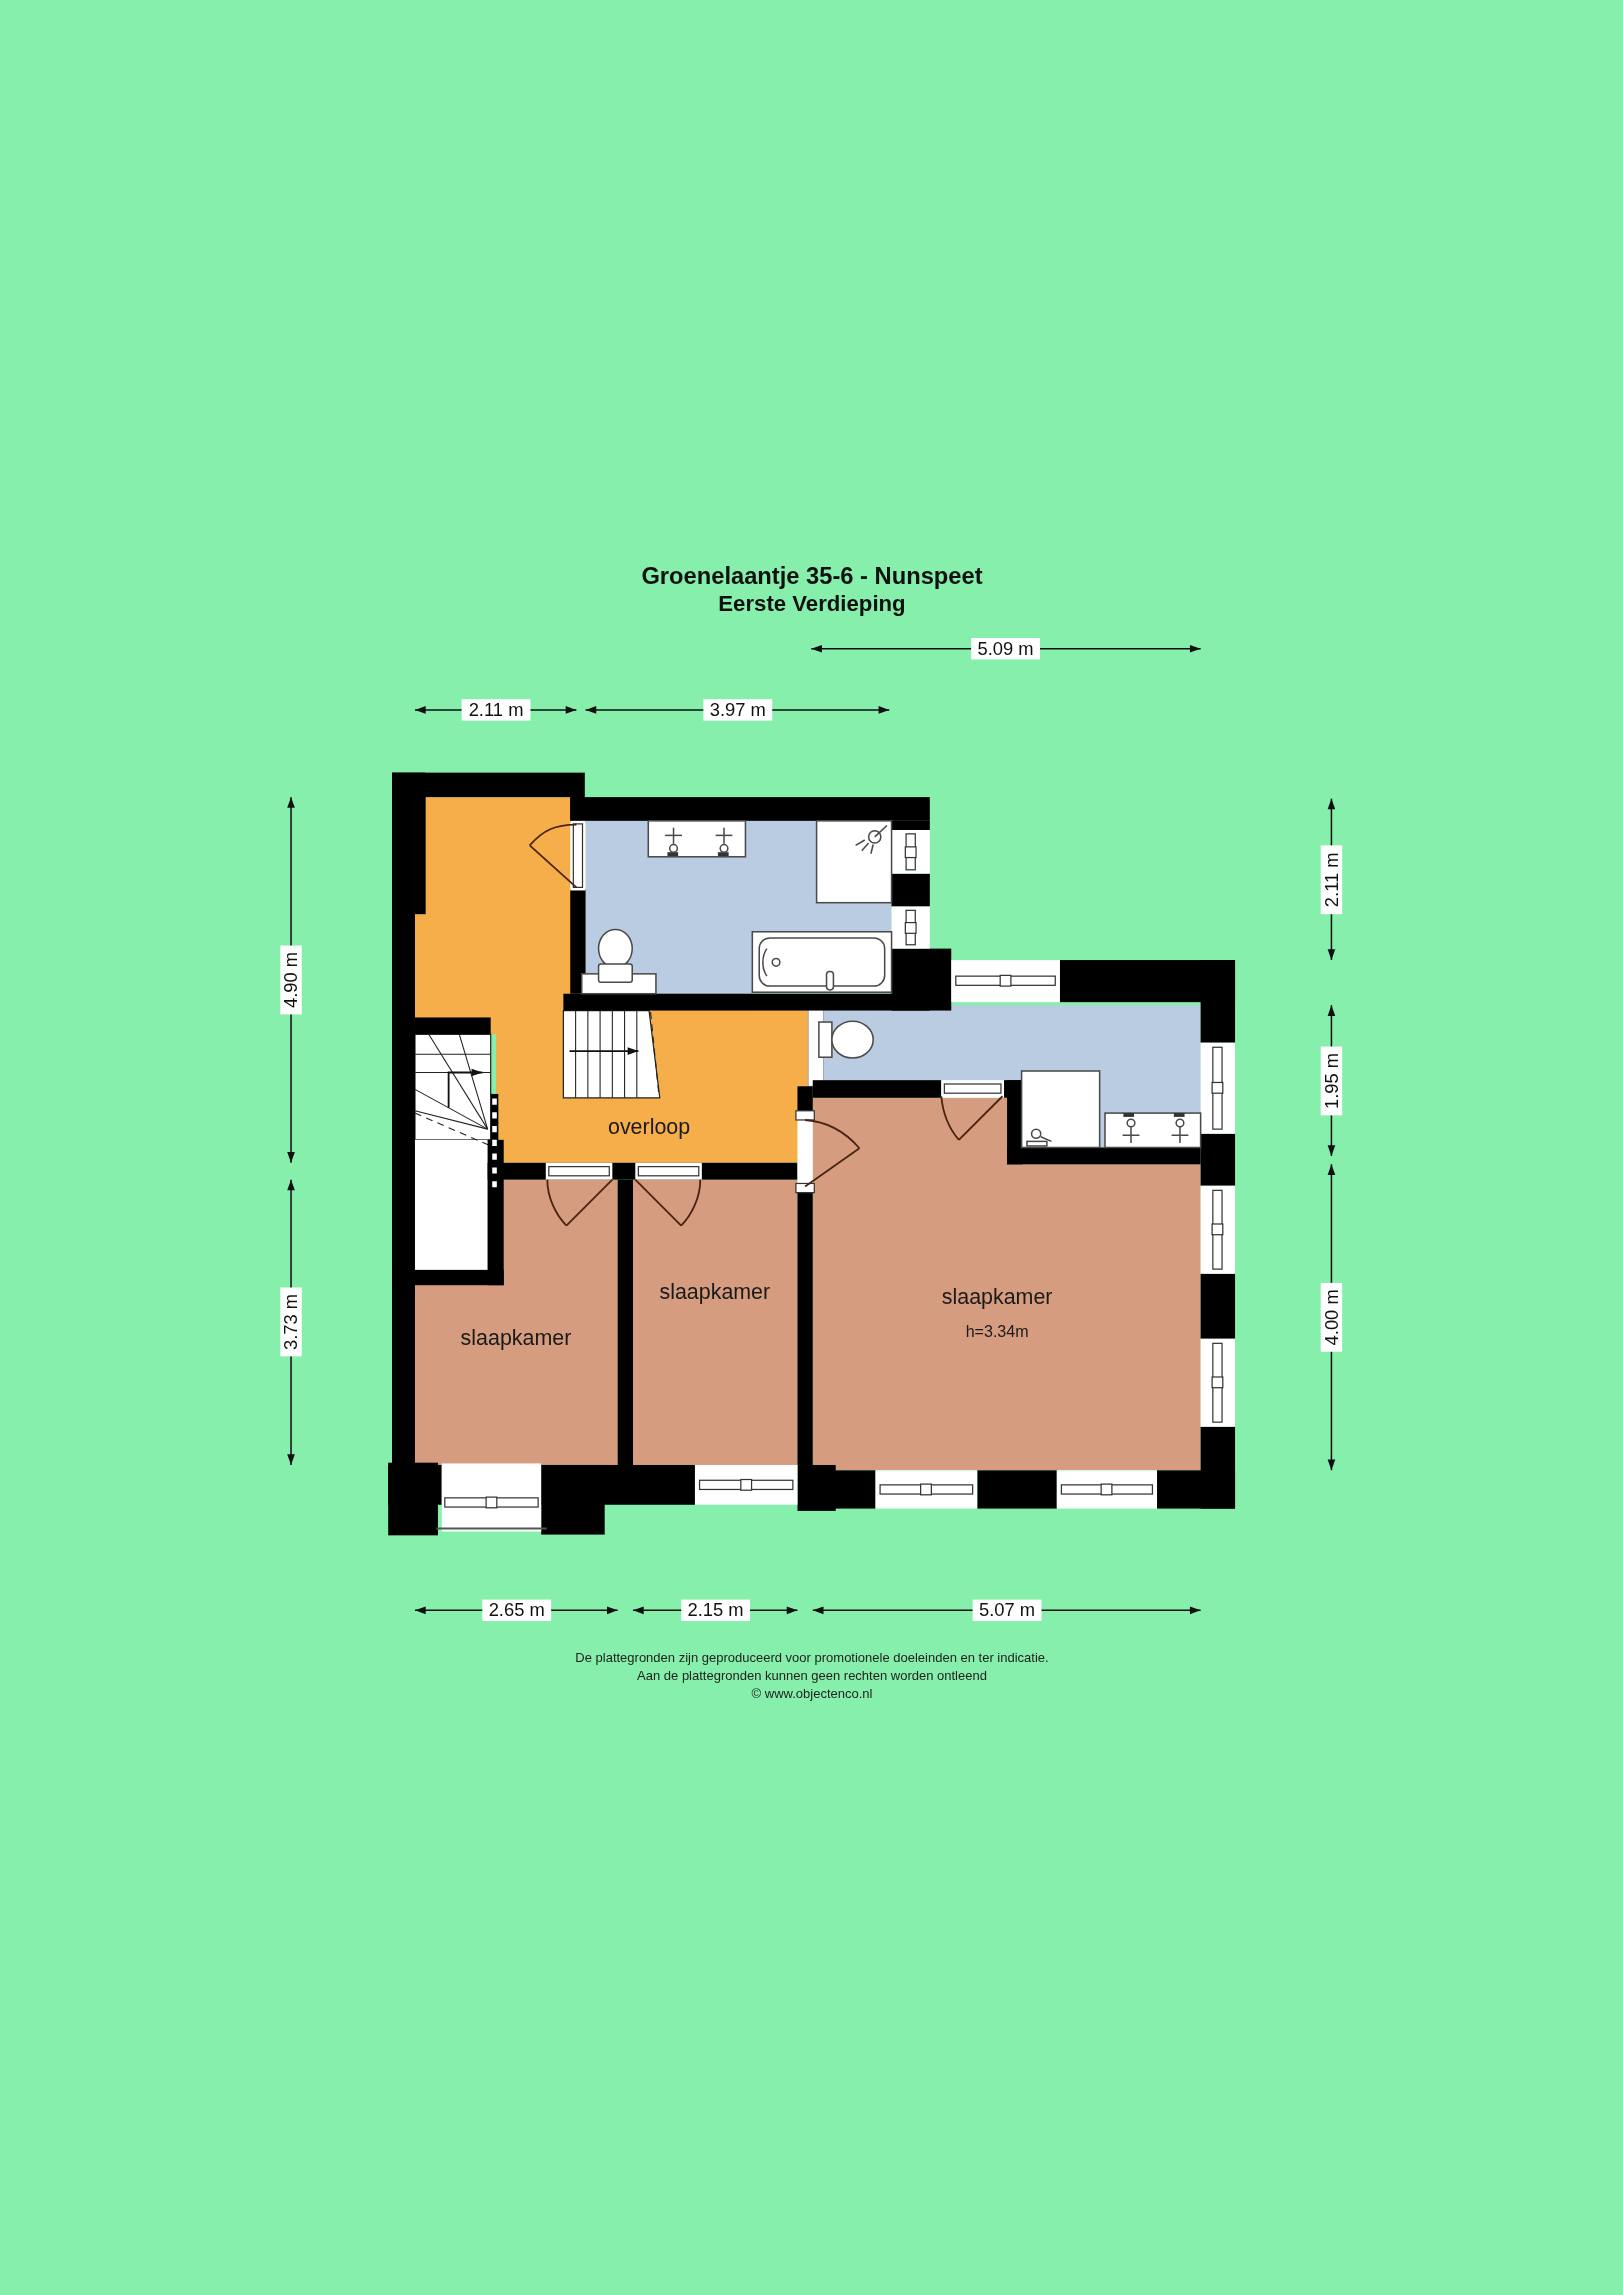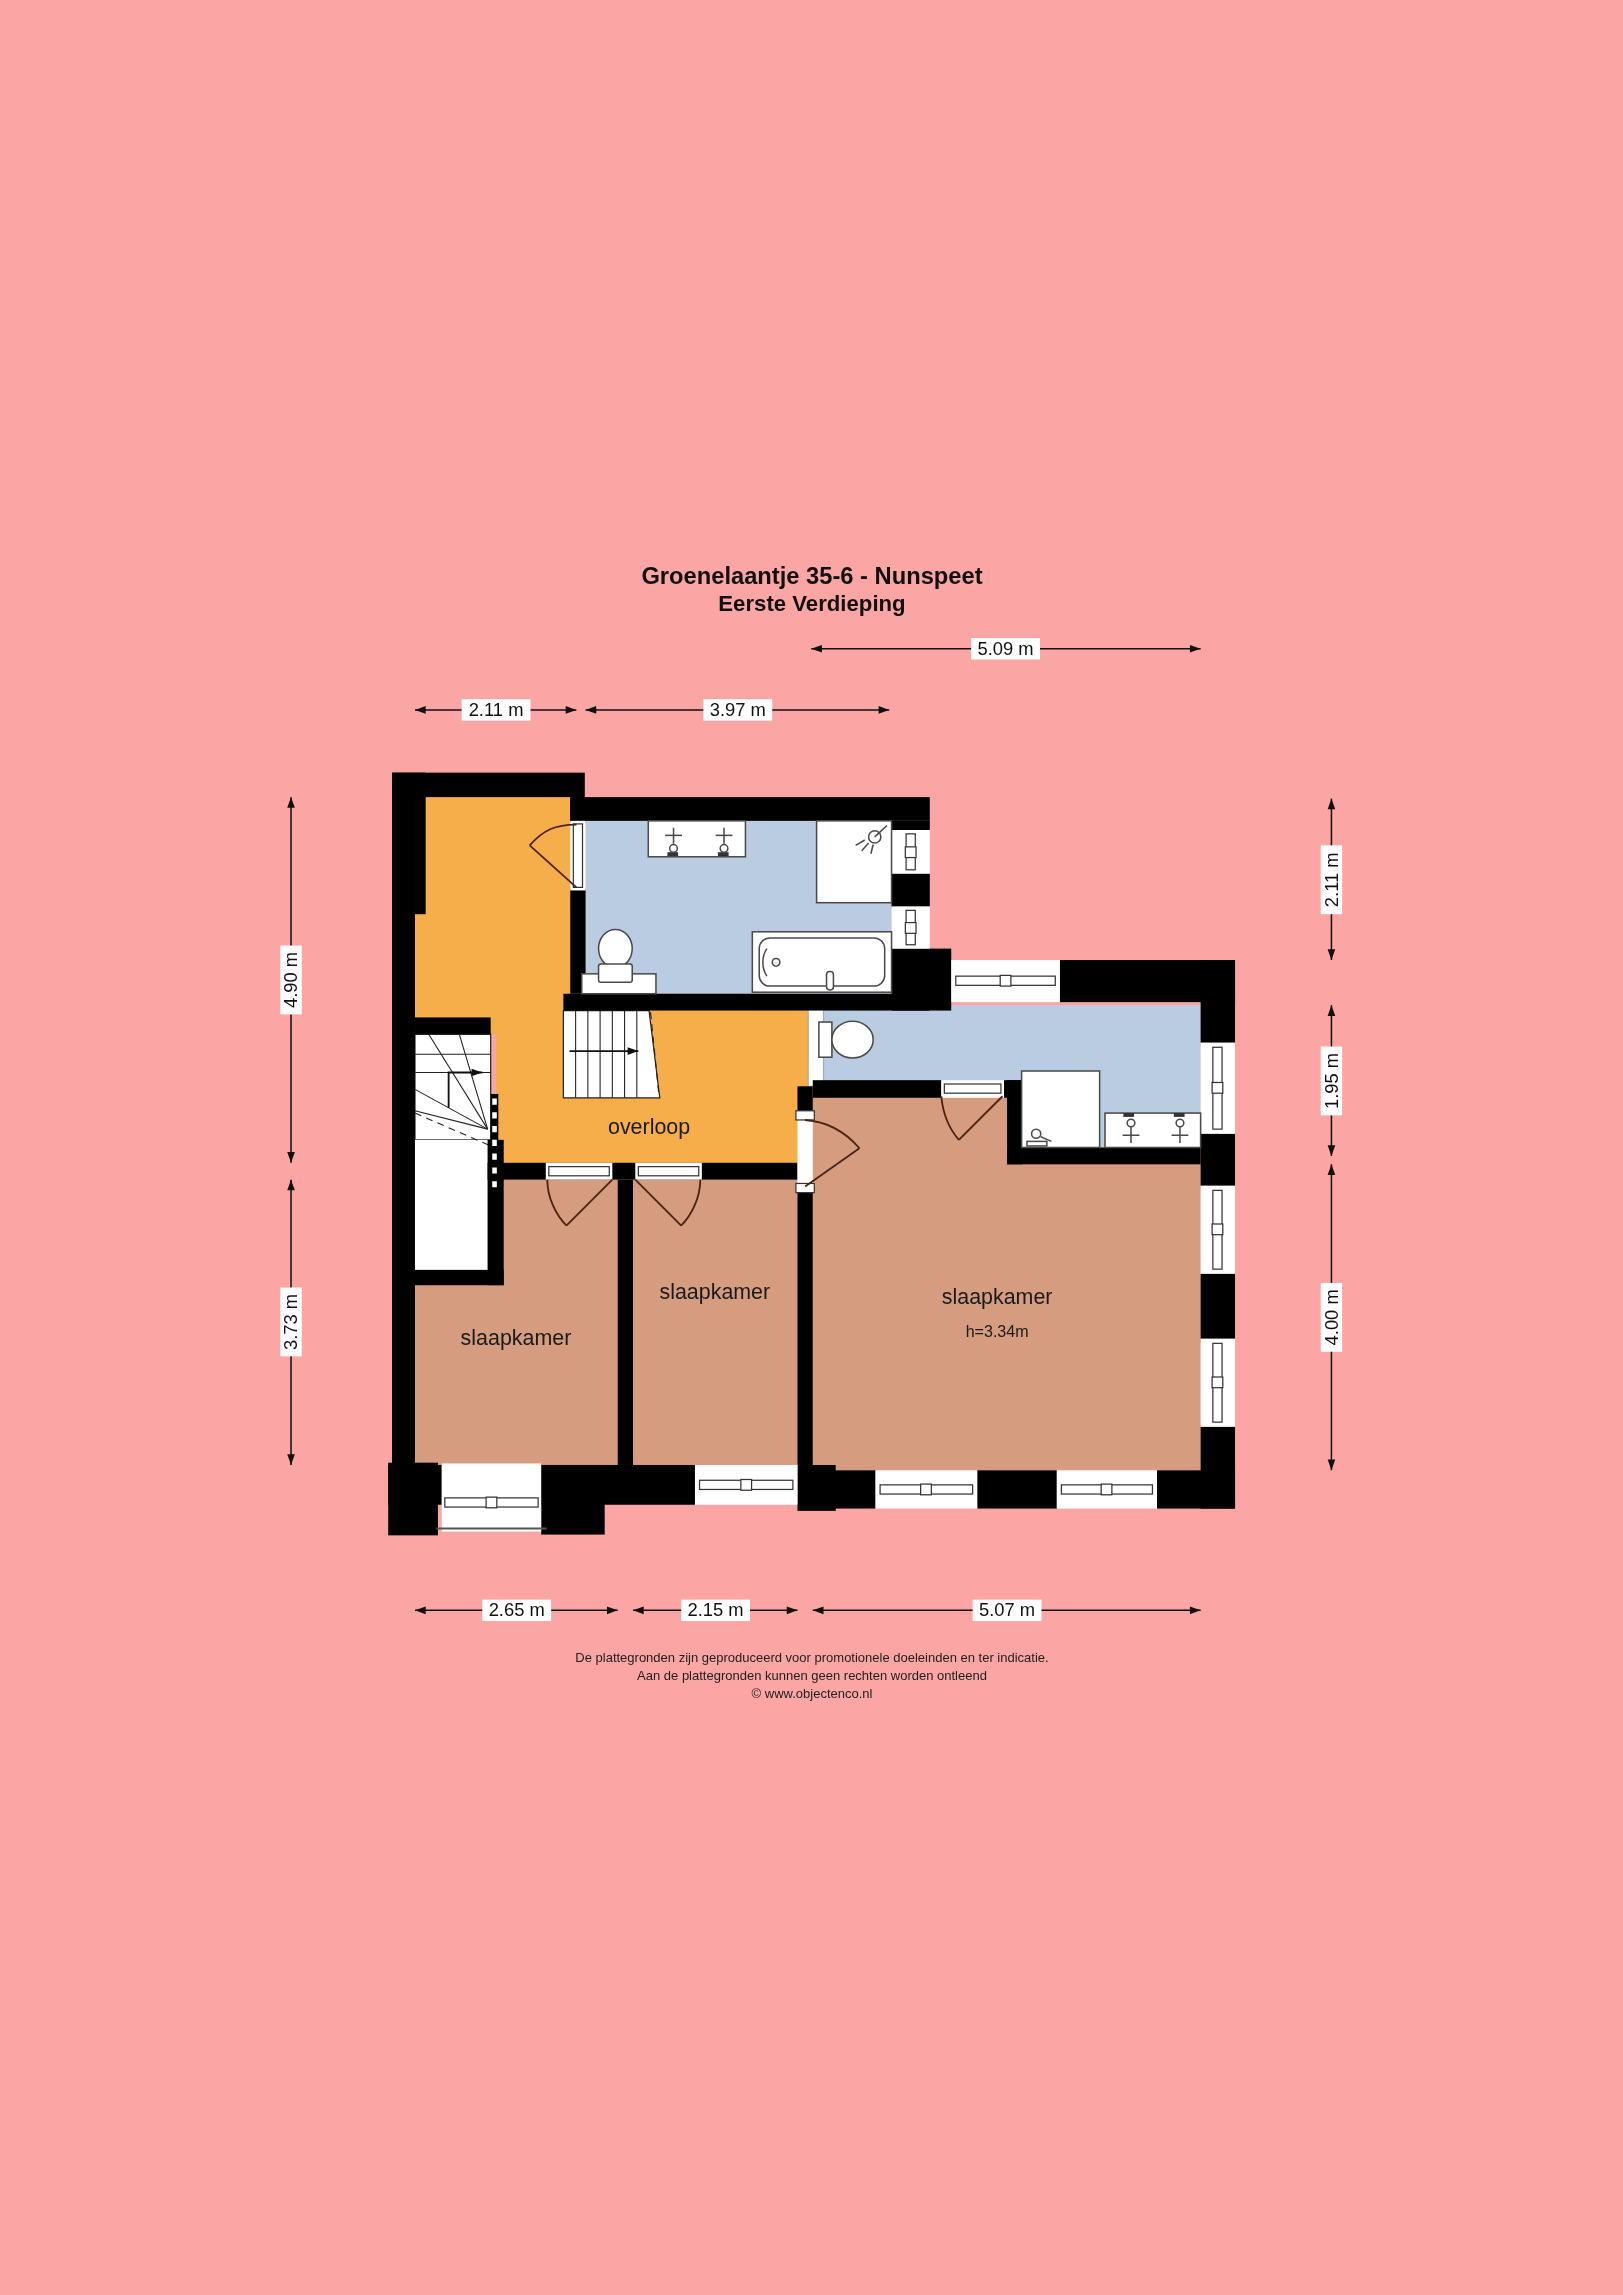--- a/index.html
+++ b/index.html
@@ -1,16 +1,16 @@
 <!DOCTYPE html>
 <html style="font-size:12.2px"><head>
 <meta charset="utf-8">
 <style>
   html,body{margin:0;padding:0;background:#ffffff;}
-  .page{width:1624px;height:2295px;position:relative;background:#fca5a5;}
+  .page{width:1624px;height:2295px;position:relative;background:#86efac;}
   svg{display:block;}
   svg text{font-family:"Liberation Sans","DejaVu Sans",sans-serif;fill:#111;}
   .title1{font-size:31px;font-weight:bold;text-anchor:middle;}
   .title2{font-size:29px;font-weight:bold;text-anchor:middle;}
   .dim{font-size:24px;text-anchor:middle;}
   .room{font-size:28px;text-anchor:middle;fill:#1a1a1a;}
   .roomh{font-size:21px;text-anchor:middle;fill:#1a1a1a;}
   .foot{font-size:17px;text-anchor:middle;fill:#222;}
   .wallseg{fill:#000;}
   .winframe{fill:#fff;stroke:#333;stroke-width:1.6;}

